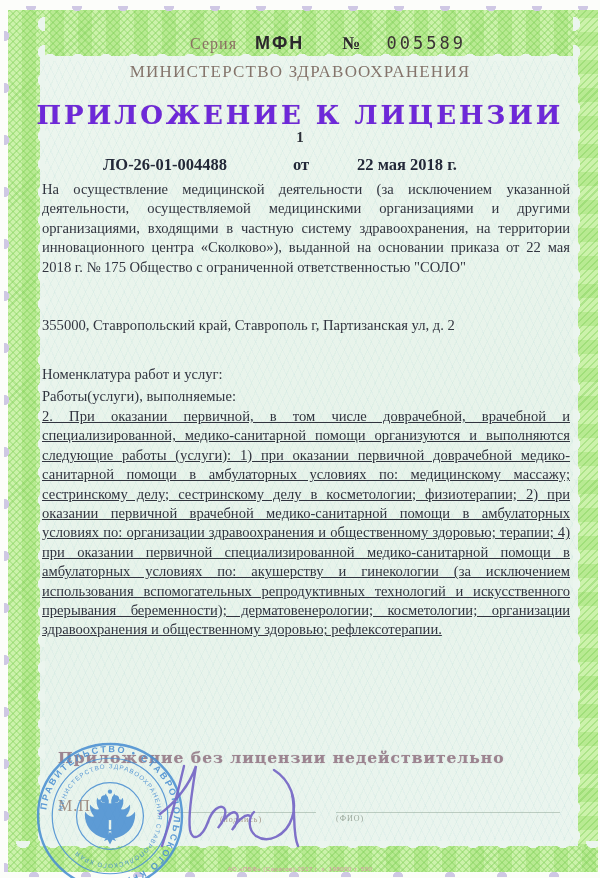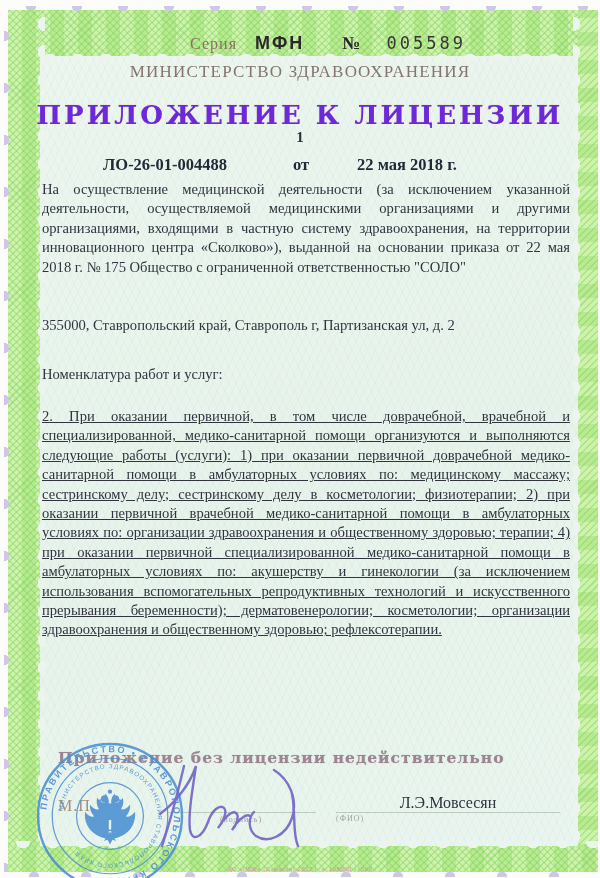--- a/index.html
+++ b/index.html
@@ -124,29 +124,29 @@
 
   <div class="abs lic-row">
     <span class="lic-no">ЛО-26-01-004488</span>
     <span class="lic-from">от</span>
     <span class="lic-date">22 мая 2018 г.</span>
   </div>
 
   <div class="abs body-text p-intro">На осуществление медицинской деятельности (за исключением указанной деятельности, осуществляемой медицинскими организациями и другими организациями, входящими в частную систему здравоохранения, на территории инновационного центра «Сколково»), выданной на основании приказа от 22 мая 2018 г. № 175 Общество с ограниченной ответственностью "СОЛО"</div>
   <div class="abs body-text addr">355000, Ставропольский край, Ставрополь г, Партизанская ул, д. 2</div>
   <div class="abs body-text nomen">Номенклатура работ и услуг:</div>
+  <div class="abs body-text works-lbl">Работы(услуги), выполняемые:</div>
   <div class="abs body-text p-works">2. При оказании первичной, в том числе доврачебной, врачебной и специализированной, медико-санитарной помощи организуются и выполняются следующие работы (услуги): 1) при оказании первичной доврачебной медико-санитарной помощи в амбулаторных условиях по: медицинскому массажу; сестринскому делу; сестринскому делу в косметологии; физиотерапии; 2) при оказании первичной врачебной медико-санитарной помощи в амбулаторных условиях по: организации здравоохранения и общественному здоровью; терапии; 4) при оказании первичной специализированной медико-санитарной помощи в амбулаторных условиях по: акушерству и гинекологии (за исключением использования вспомогательных репродуктивных технологий и искусственного прерывания беременности); дерматовенерологии; косметологии; организации здравоохранения и общественному здоровью; рефлексотерапии.</div>
 
   <div class="abs footer-warning">Приложение без лицензии недействительно</div>
   <div class="abs mp-label">М.П.</div>
 
   <div class="abs sig-line"></div>
   <div class="abs sig-caption">(подпись)</div>
   <div class="abs fio-line"></div>
-  <div class="abs signer-name">Л.Э.Мовсесян</div>
   <div class="abs fio-caption">(ФИО)</div>
 
   <div class="abs imprint">АО «ПБФ» (Саратов) 2017 г. з. 198000 т. 500</div>
 
   <svg class="abs stamp" viewBox="0 0 150 150">
     <defs>
       <path id="oc" d="M75,75 m-63,0 a63,63 0 1,1 126,0 a63,63 0 1,1 -126,0"></path>
       <path id="ic" d="M75,75 m-47,0 a47,47 0 1,1 94,0 a47,47 0 1,1 -94,0"></path>
     </defs>
     <circle cx="75" cy="75" r="71" fill="none" stroke="#4a8fd2" stroke-width="2.4"></circle>

